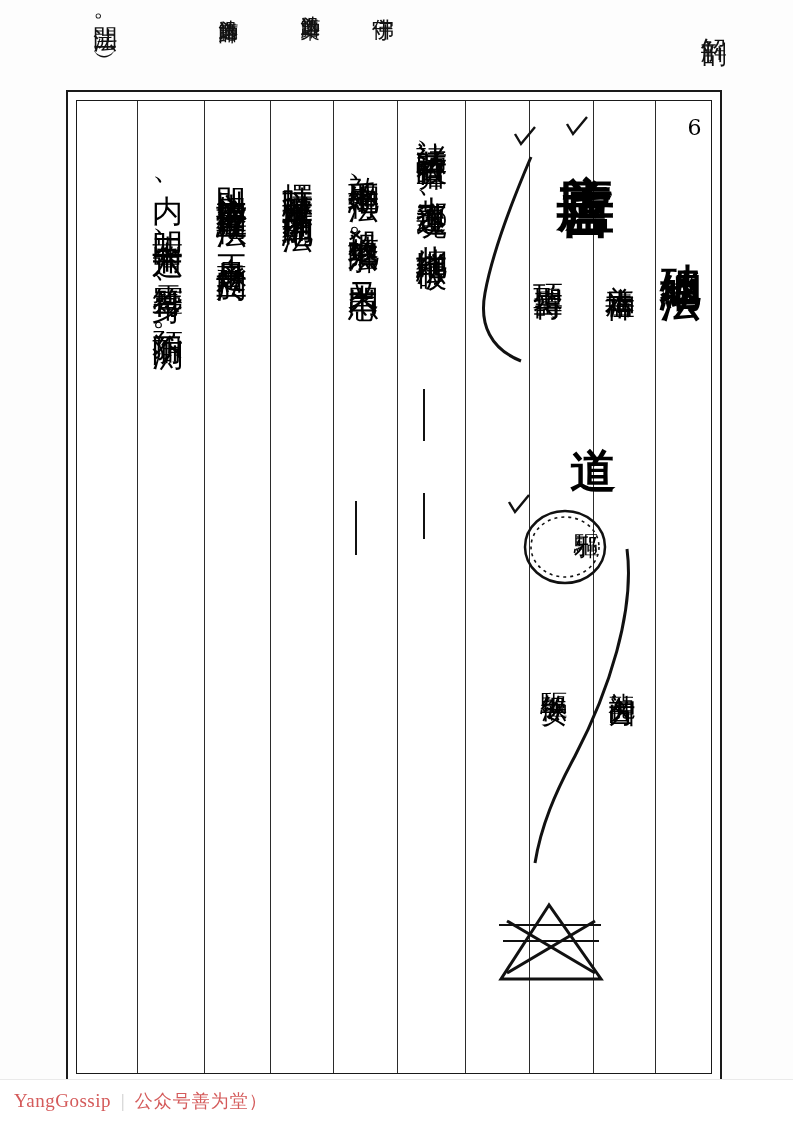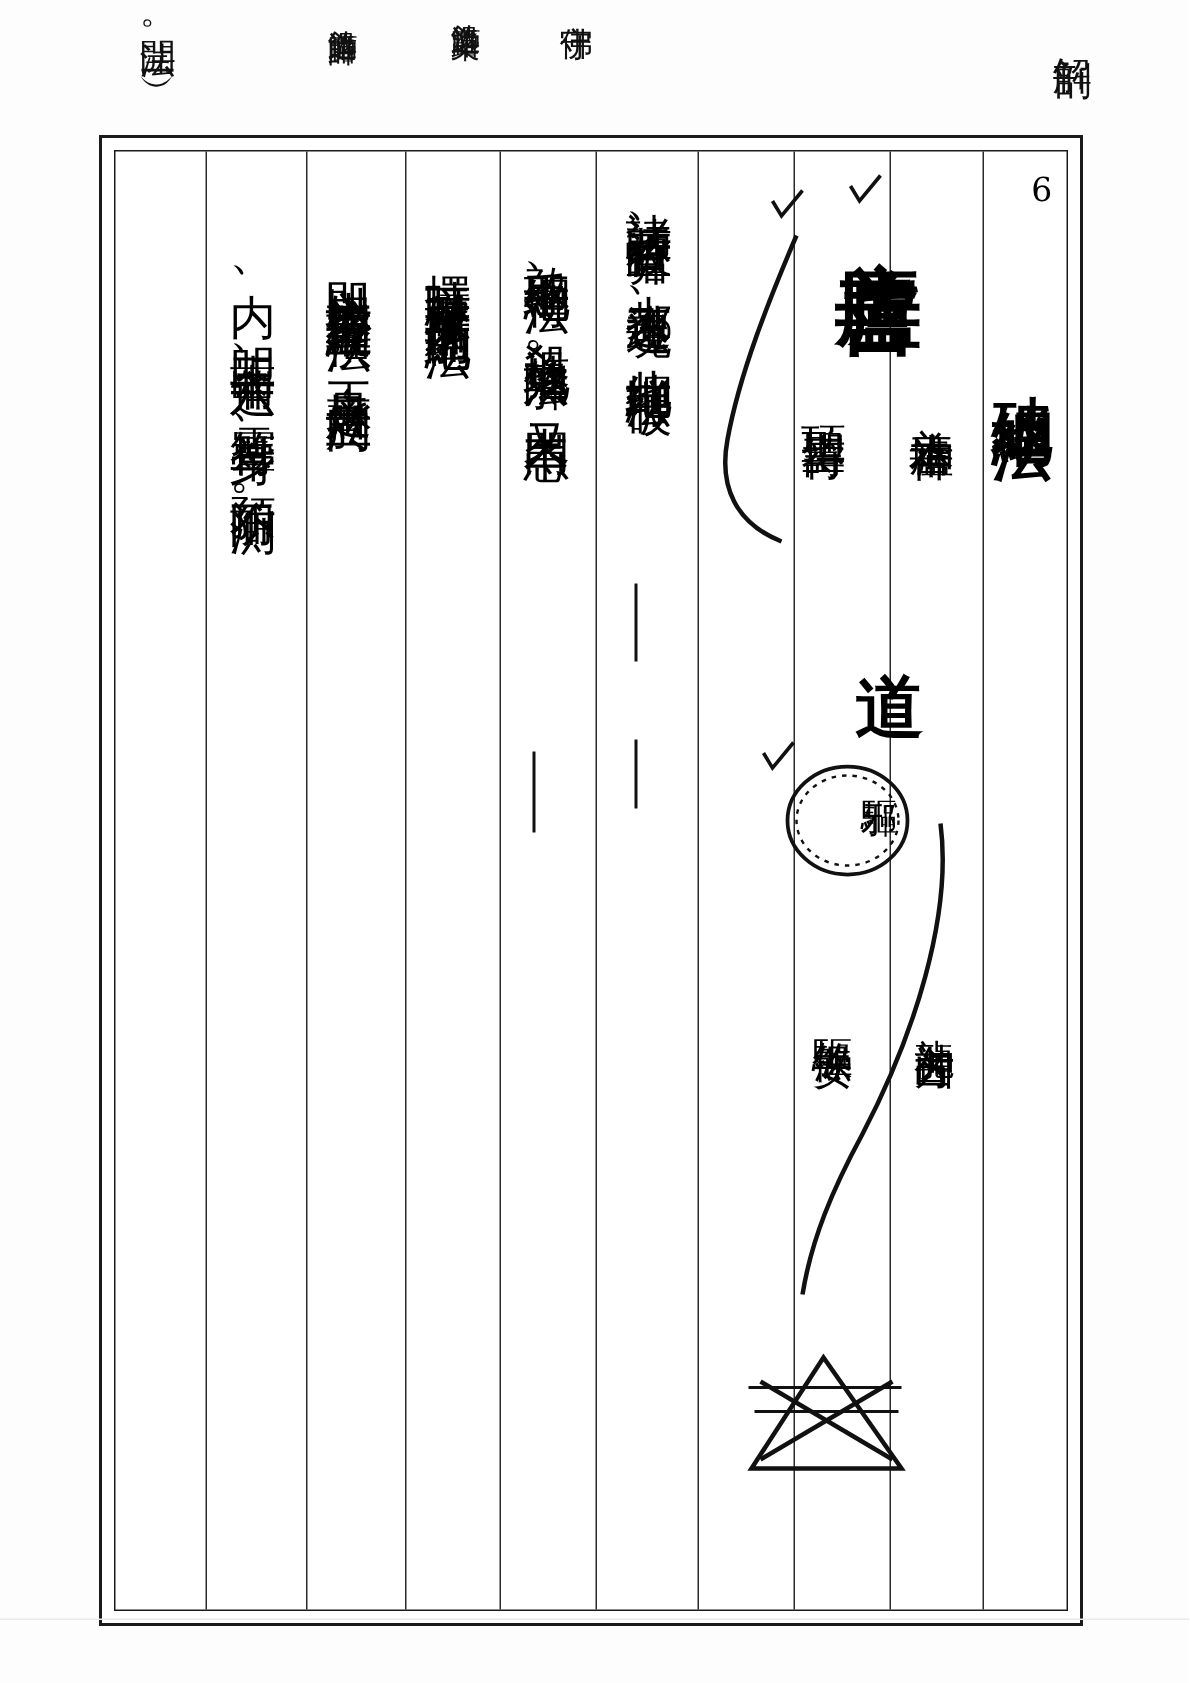--- a/index.html
+++ b/index.html
@@ -277,14 +277,19 @@
       <div class="col body" style="right:526px; top:70px; height:910px;">内、叩齒三十六通、靈符帶身、預防不測。</div>
 
       <div class="underline-mark" style="right:286px; top:288px; width:0; height:52px; border-bottom:none; border-left:2px solid #111;"></div>
       <div class="underline-mark" style="right:286px; top:392px; width:0; height:46px; border-bottom:none; border-left:2px solid #111;"></div>
       <div class="underline-mark" style="right:354px; top:400px; width:0; height:54px; border-bottom:none; border-left:2px solid #111;"></div>
 
     </div>
   </div>
 
   <div class="footer-rule"></div>
+  <div class="footer">
+    <span class="wm-left">YangGossip</span>
+    <span class="wm-sep">|</span>
+    <span class="wm-right">公众号善为堂）</span>
+  </div>
 
 </div>
 
 </body></html>

